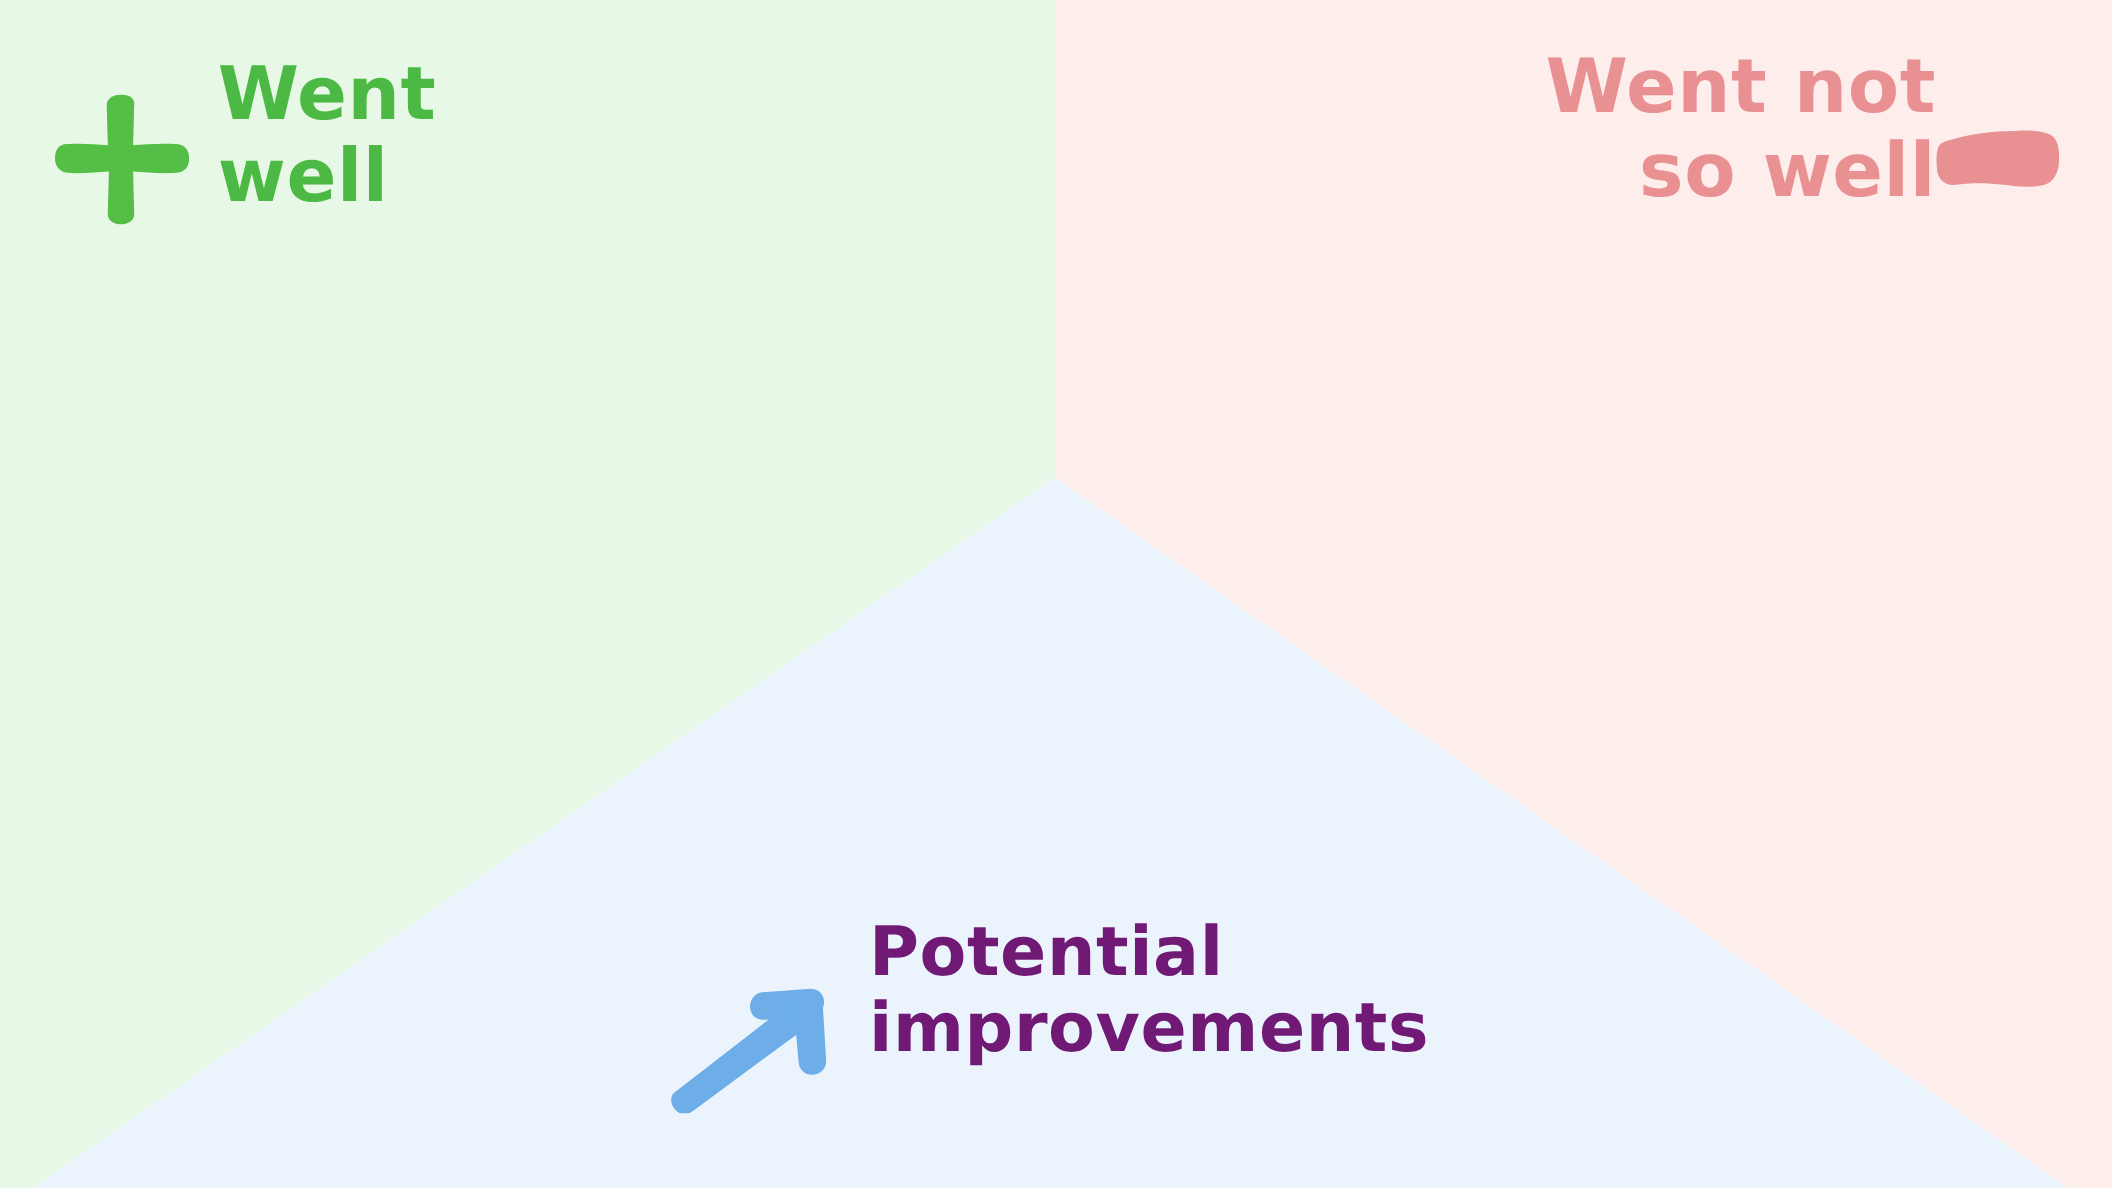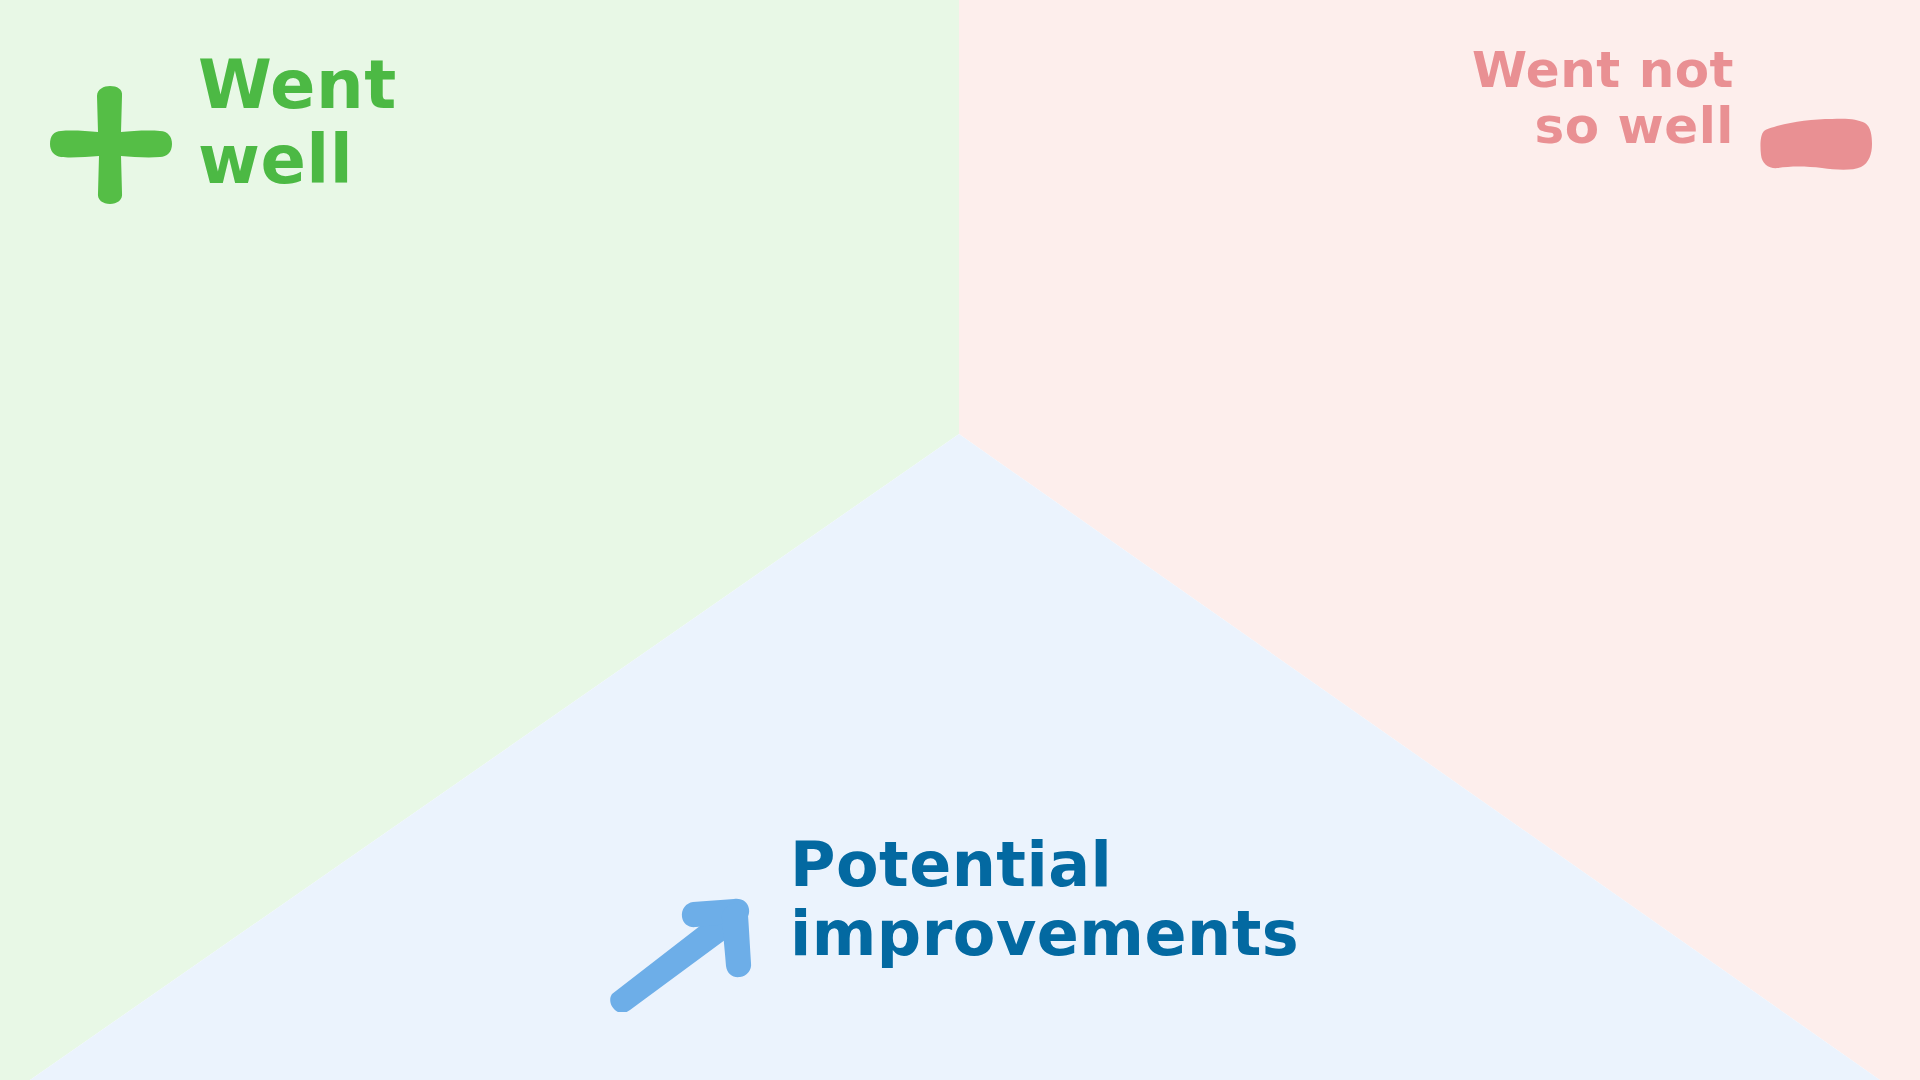--- a/index.html
+++ b/index.html
@@ -72,27 +72,26 @@
 
   #label-went-well {
     color: #4CB944;
     font-size: 67px;
     text-align: left;
     margin-left: 26px;
     margin-top: 2px;
   }
   #label-went-not-so-well {
     color: #E99093;
-    font-size: 50px;
+    font-size: 68px;
     text-align: right;
-    margin-right: 26px;
     margin-top: 4px;
   }
   #label-potential-improvements {
-    color: #0369a1;
+    color: #701a75;
     font-size: 62px;
     text-align: left;
     margin-left: 30px;
     margin-top: -8px;
   }
 
   .icon {
     display: block;
     flex: 0 0 auto;
   }

